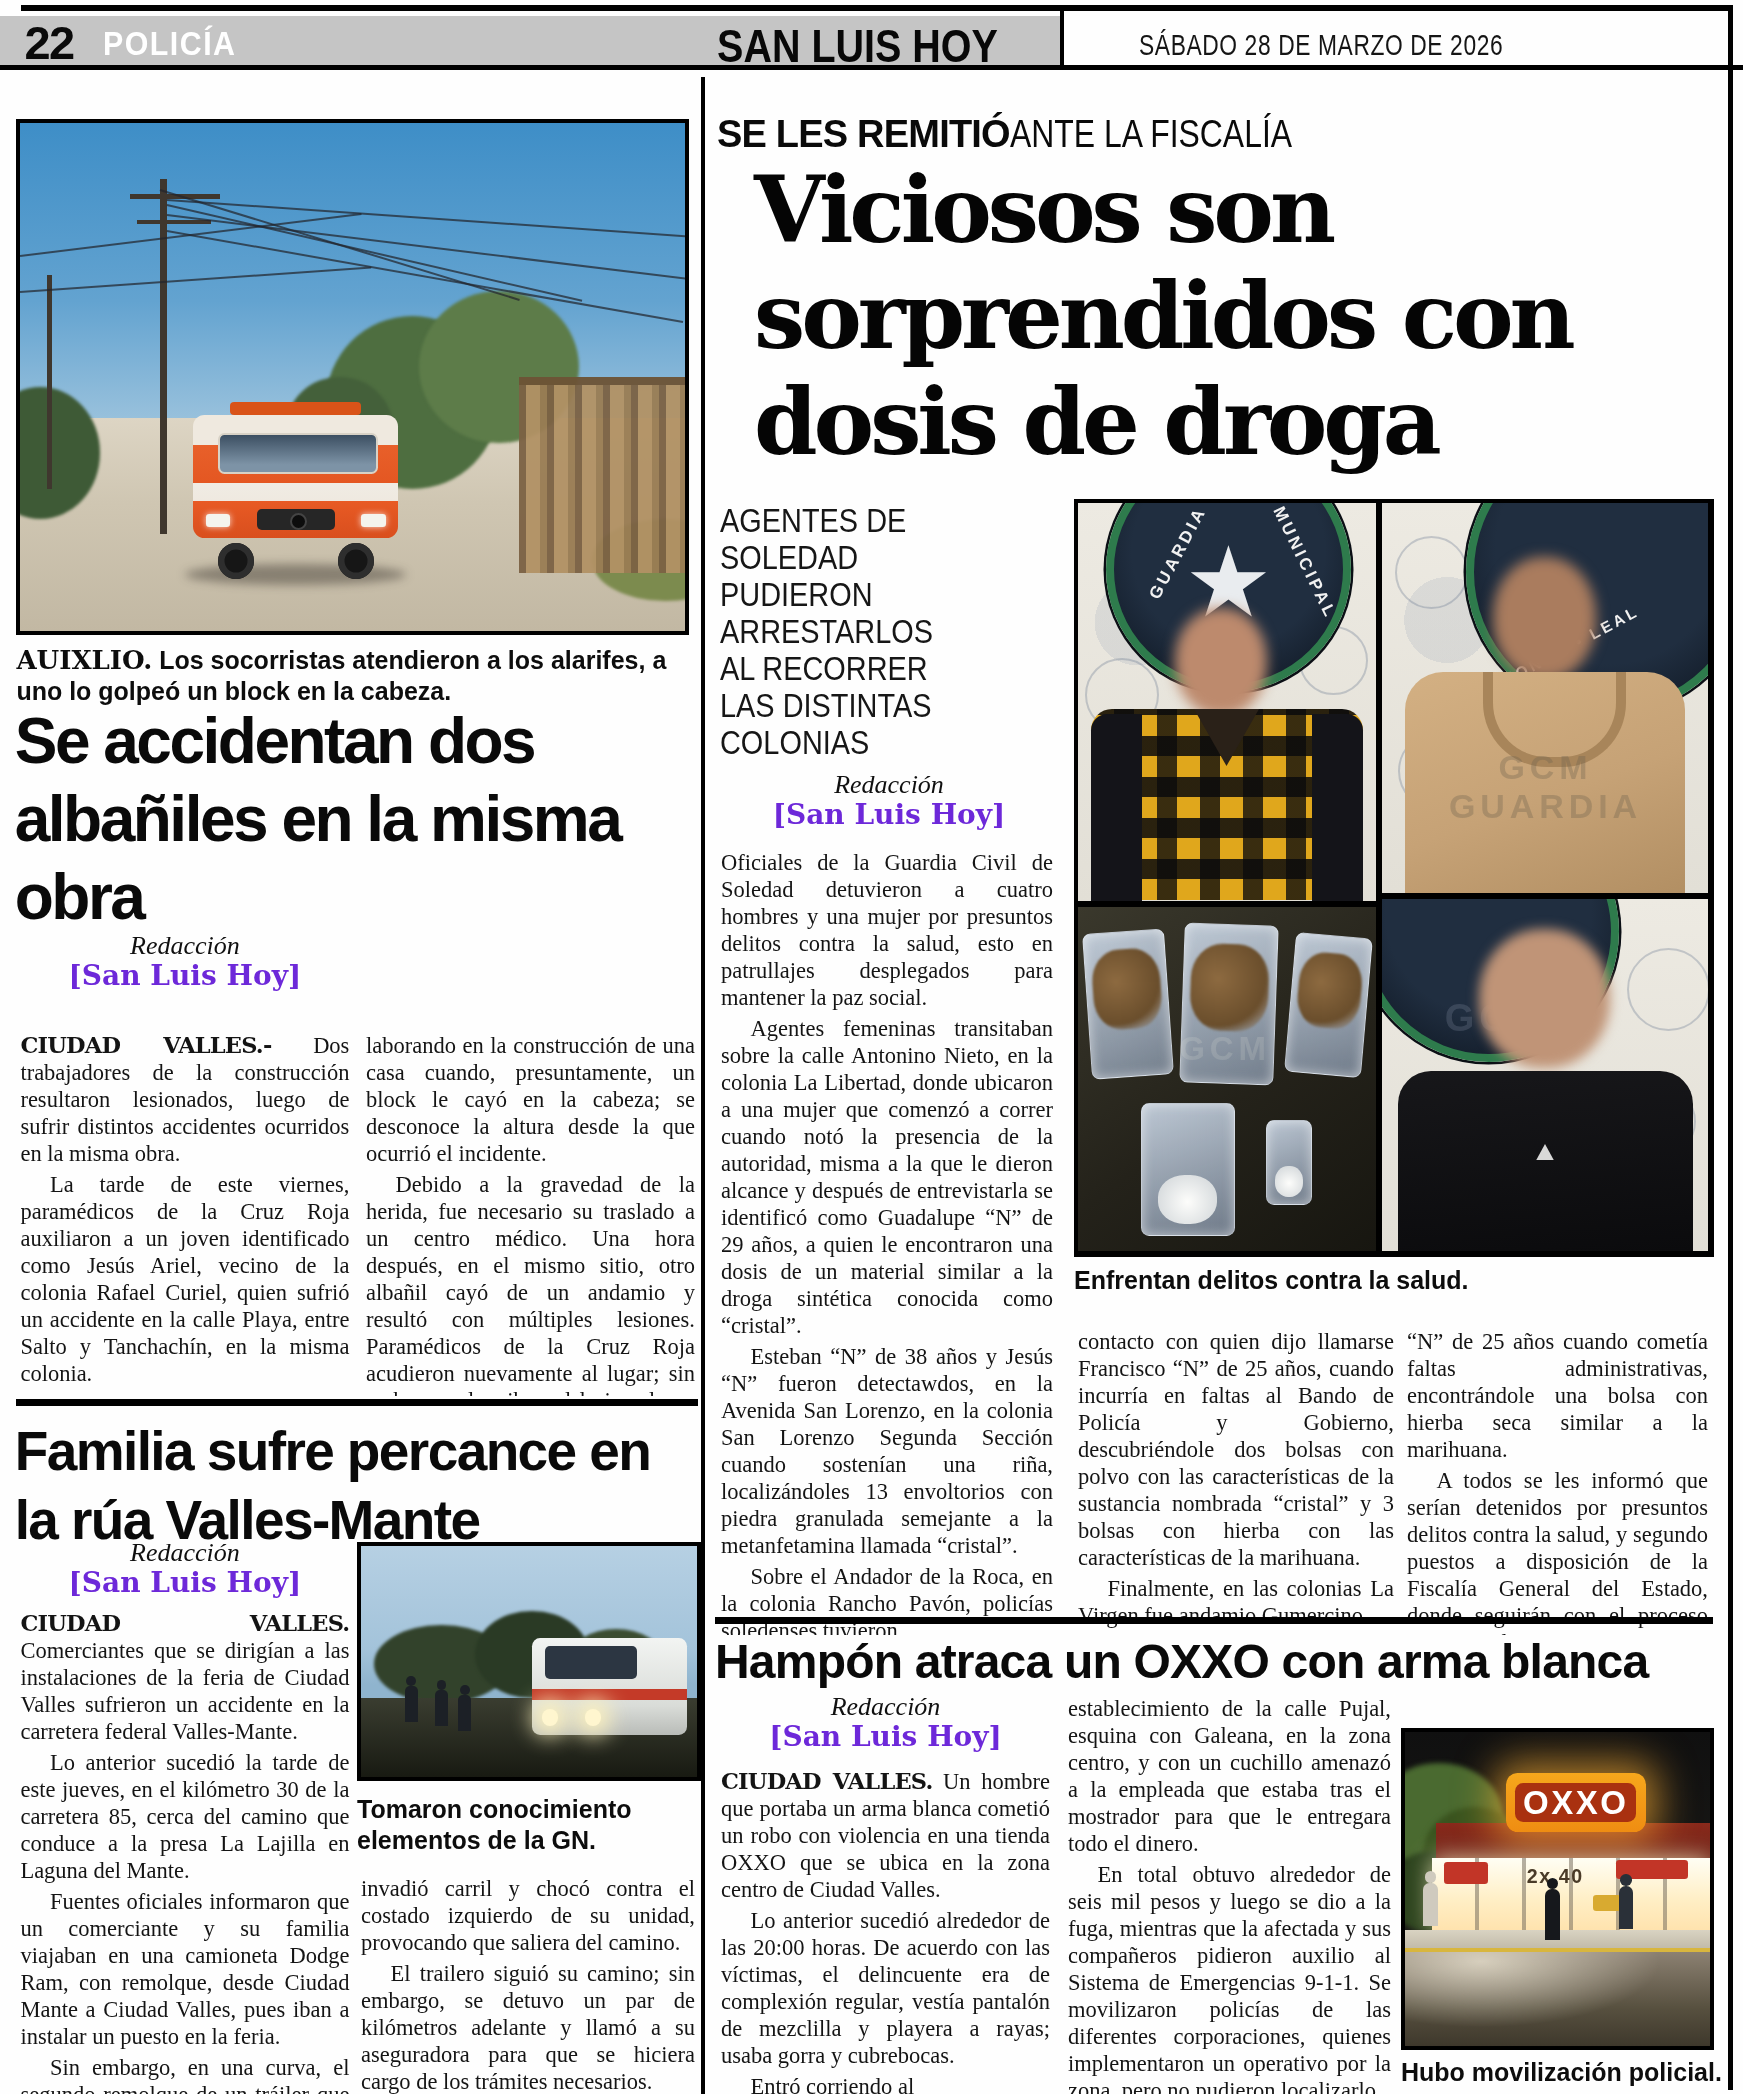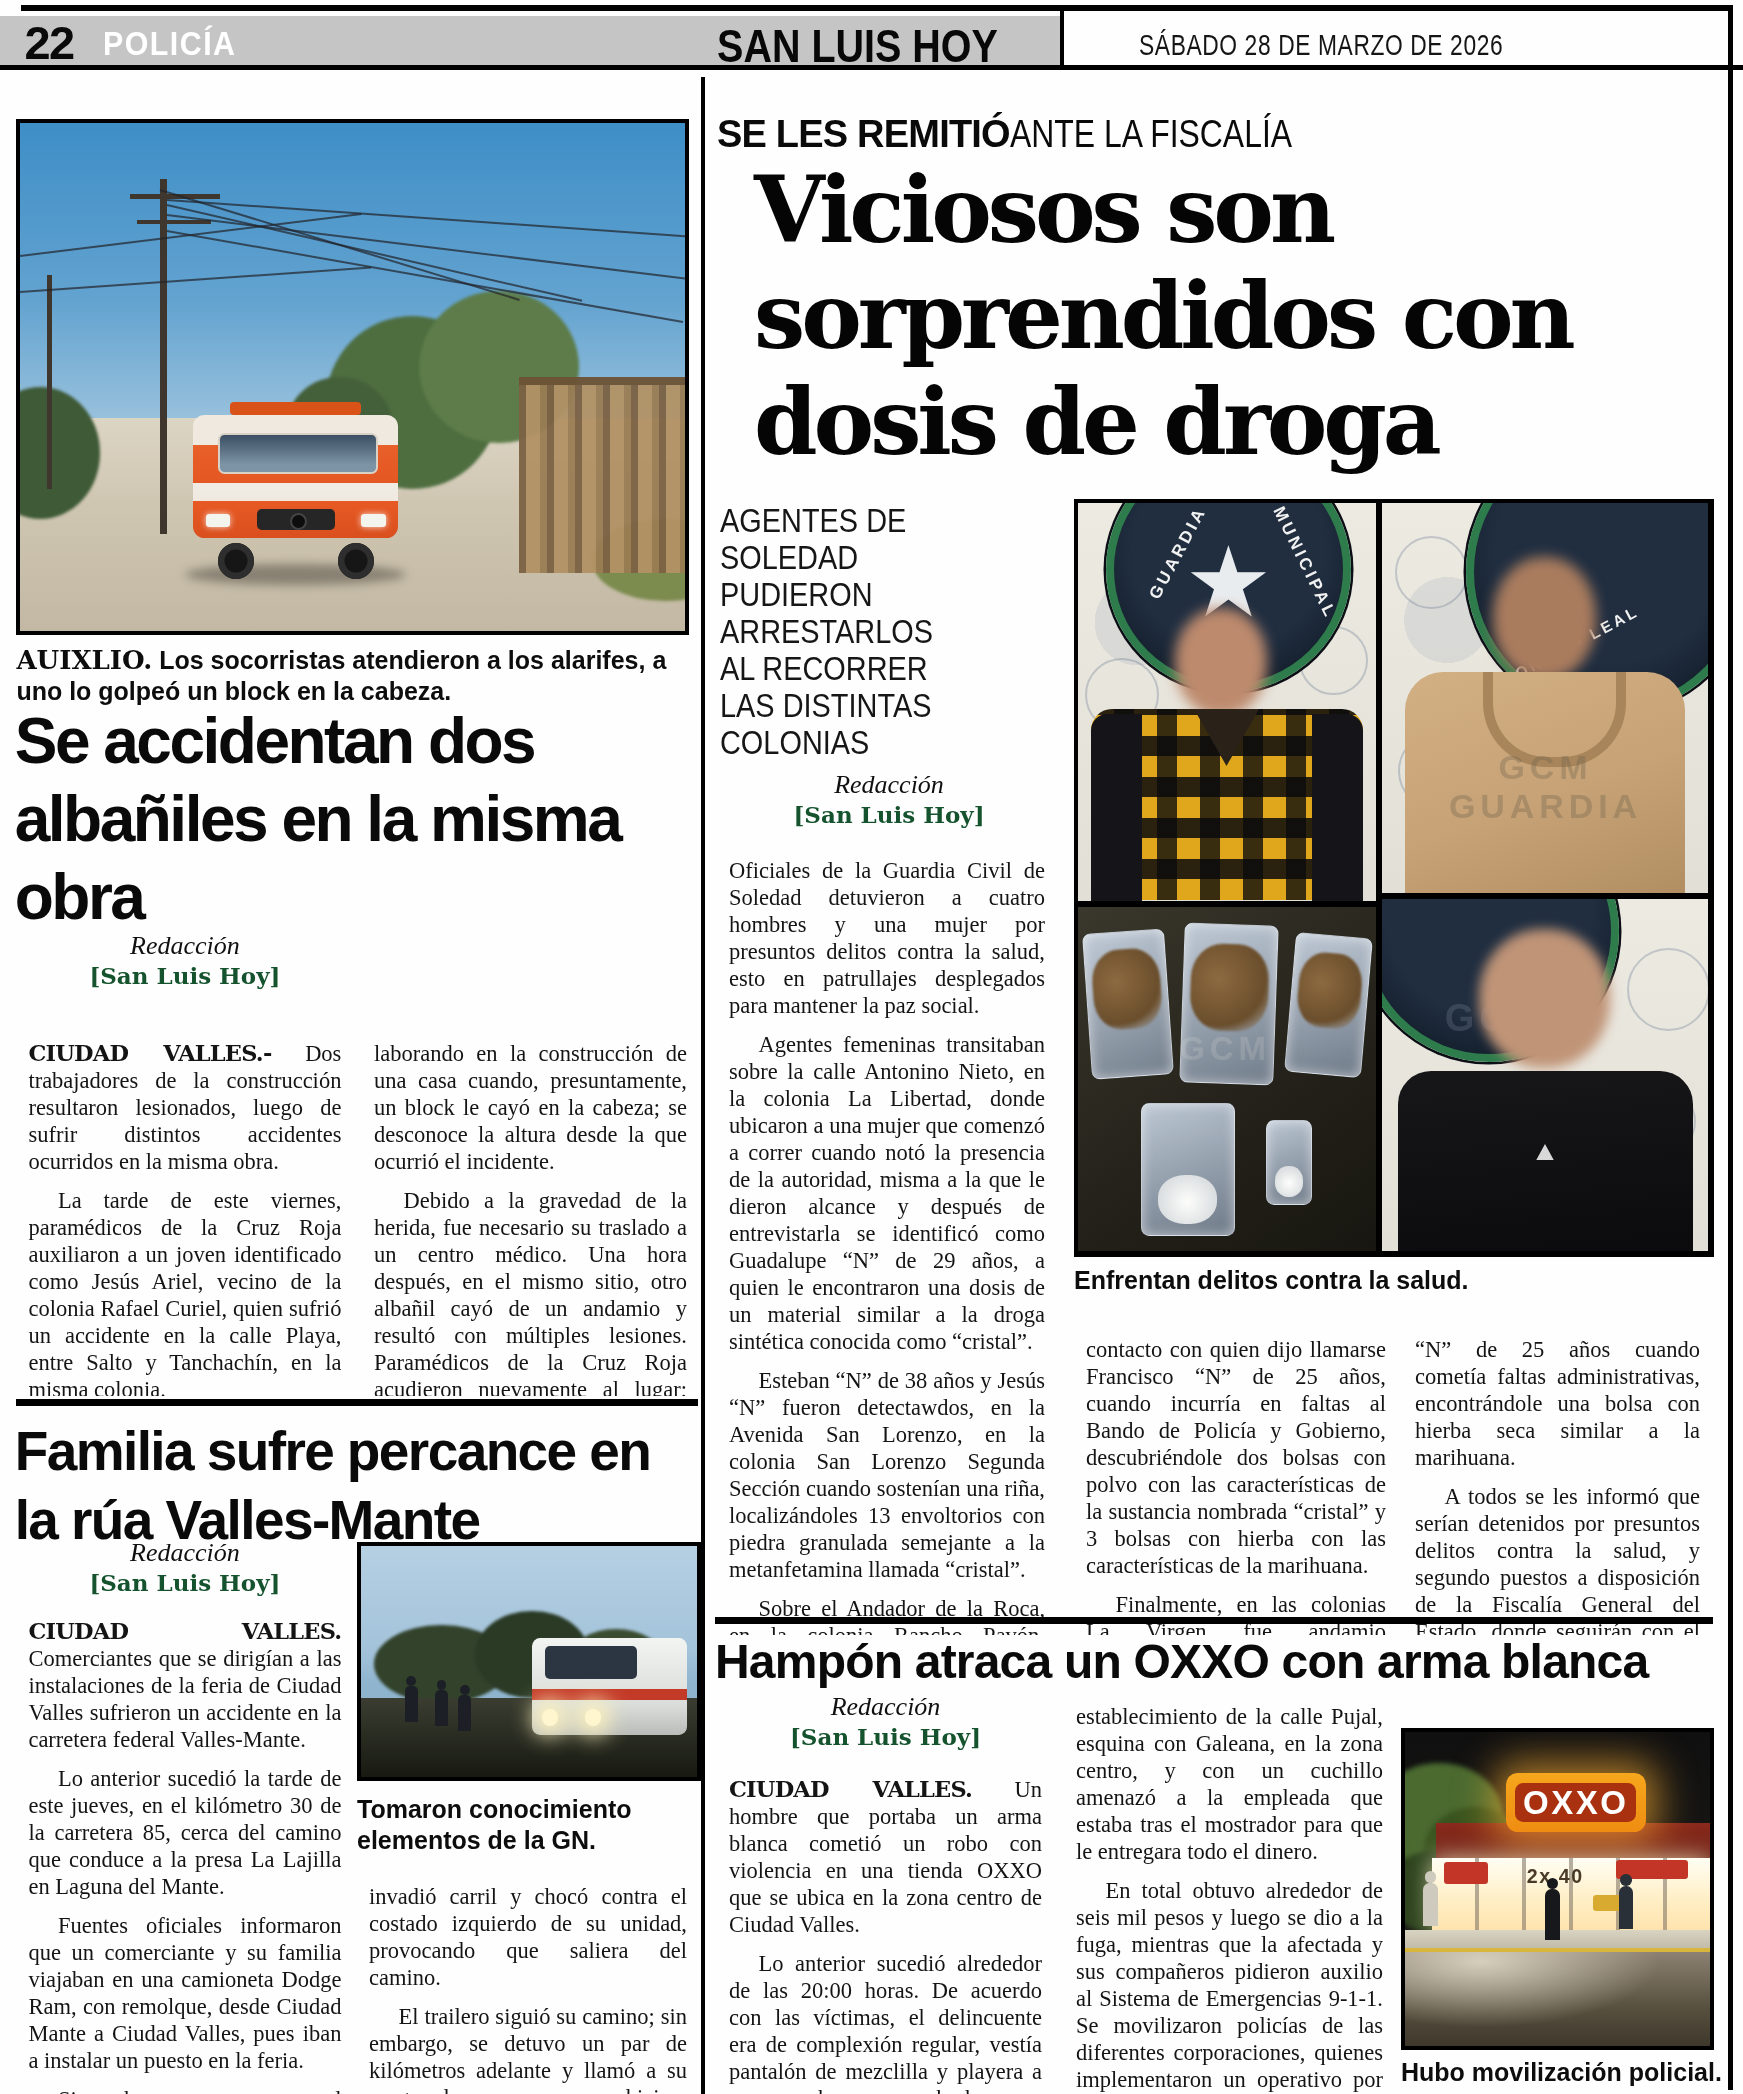--- a/index.html
+++ b/index.html
@@ -27,24 +27,24 @@
   .h3a{font-size:48px;line-height:57px;letter-spacing:-0.8px;white-space:nowrap;}
   .mainhead{font-family:"DejaVu Serif",serif;font-weight:bold;font-size:91px;line-height:106px;
             letter-spacing:-4.1px;color:#050505;}
   .kicker{font-family:"Liberation Sans",sans-serif;font-size:38px;color:#0a0a0a;white-space:nowrap;}
   .kicker .kb{font-weight:bold;letter-spacing:-0.8px;}
   .kicker .kl{display:inline-block;font-weight:normal;transform:scaleX(.84);transform-origin:left bottom;letter-spacing:0;}
   .deck{font-family:"Liberation Sans",sans-serif;font-size:34px;line-height:37px;color:#161616;
         transform:scaleX(.85);transform-origin:left top;width:270px;}
   .byline{text-align:center;}
   .byl-name{font-family:"Liberation Serif",serif;font-style:italic;font-size:26px;line-height:31px;color:#101010;}
-  .byl-org{font-family:"DejaVu Serif",serif;font-weight:bold;font-size:23px;line-height:29.5px;color:#14532d;text-align:center;}
+  .byl-org{font-family:"DejaVu Serif",serif;font-weight:bold;font-size:28px;line-height:29.5px;color:#6d28d9;text-align:center;}
   .body-col{font-family:"Liberation Serif",serif;font-size:22.5px;line-height:27px;text-align:justify;
             color:#141414;overflow:hidden;hyphens:auto;-webkit-hyphens:auto;}
-  .body-col p{margin:12px;}
+  .body-col p{margin:4px;}
   .body-col p.ind{text-indent:29.5px;}
   .lead-in{font-family:"DejaVu Serif",serif;font-weight:bold;letter-spacing:-0.8px;}
   .caption{font-family:"Liberation Sans",sans-serif;font-weight:bold;font-size:25px;line-height:31px;color:#0d0d0d;}
   .cap-lead{font-family:"DejaVu Serif",serif;font-weight:bold;font-size:26px;}
 
   
   .photo{position:absolute;border:4.9px solid #000;box-sizing:border-box;overflow:hidden;background:#888;}
   .ph-el{position:absolute;}
 
   

